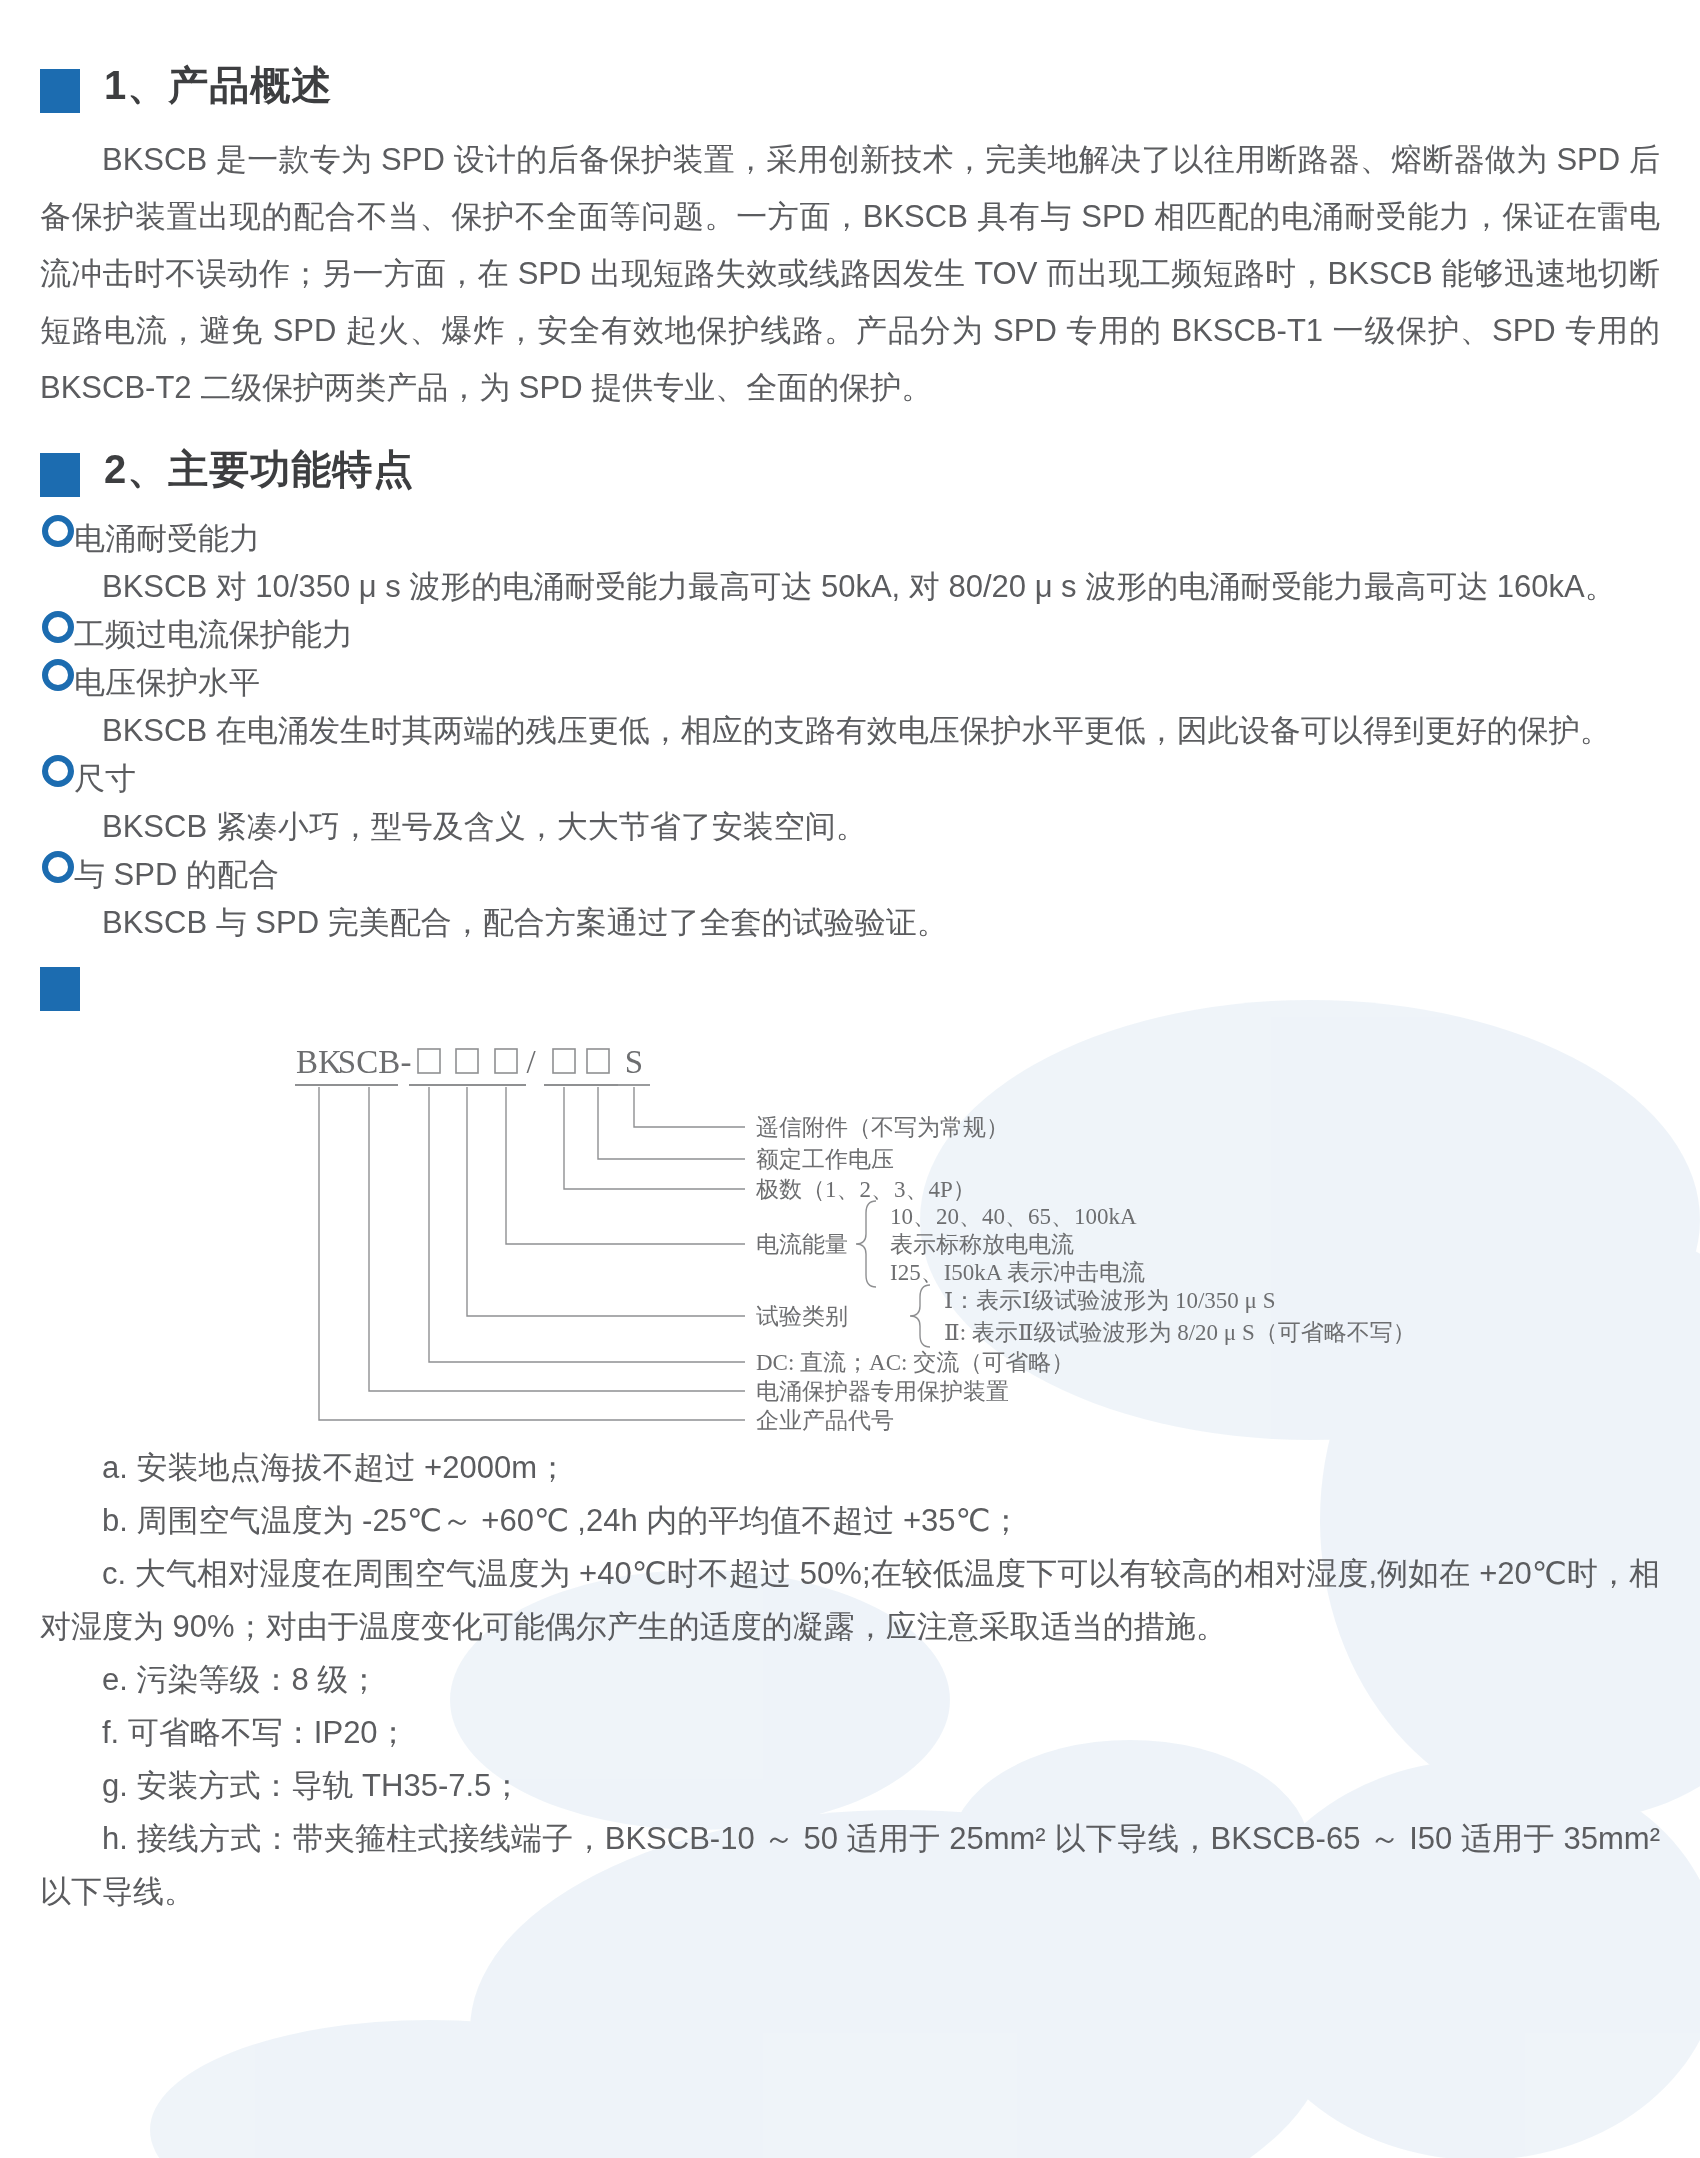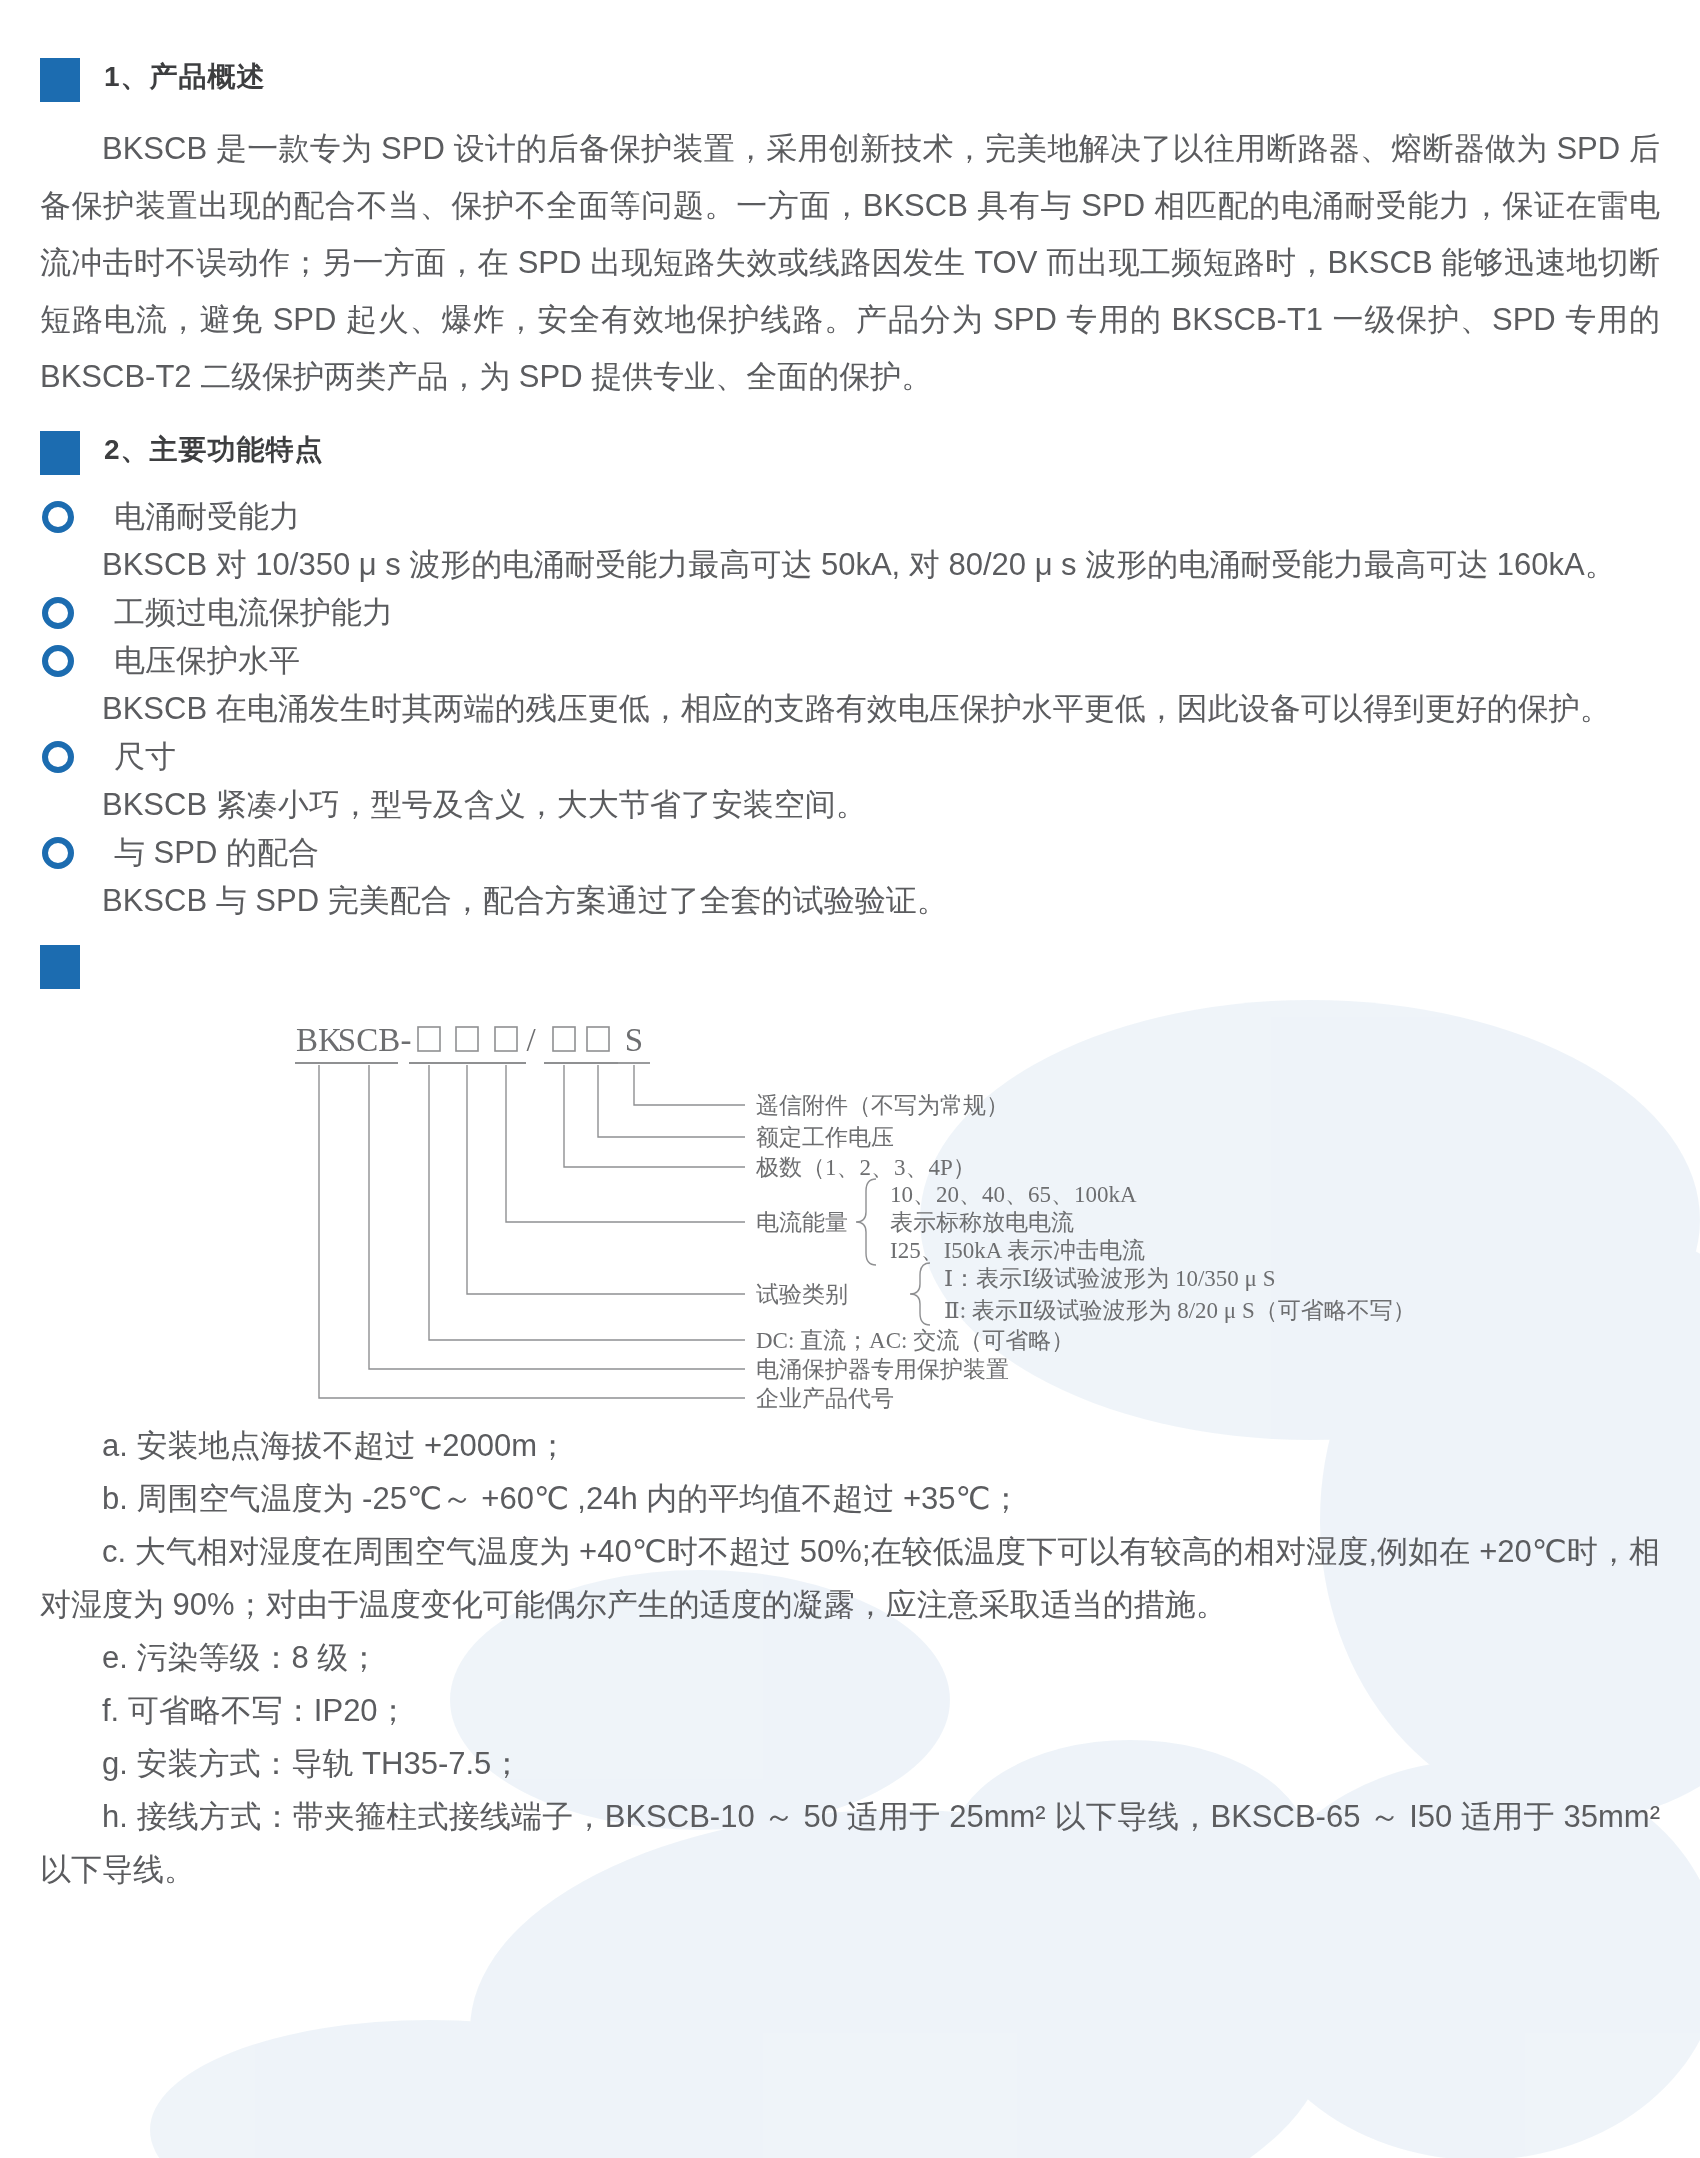--- a/index.html
+++ b/index.html
@@ -10,30 +10,30 @@
     --wm:#e9f0f7;
   }
   html,body{margin:0;padding:0}
   body{
     width:1700px;height:2158px;position:relative;background:#fff;
     font-family:"Liberation Sans","DejaVu Sans",sans-serif;overflow:hidden;
   }
   .watermark{position:absolute;left:0;top:0;z-index:0}
   .content{position:relative;z-index:1;padding:58px 40px 0 40px}
   .sec-head{
-    display:flex;align-items:flex-start;gap:24px;margin:0 0 18px 0;
-    font-size:28px;font-weight:bold;color:var(--heading);letter-spacing:1px;
+    display:flex;align-items:flex-end;gap:24px;margin:0 0 18px 0;
+    font-size:40px;font-weight:bold;color:var(--heading);letter-spacing:1px;
   }
   .sq{width:40px;height:44px;background:var(--accent);flex:0 0 auto}
   .para{
     margin:0 0 26px 0;font-size:31px;line-height:57px;color:var(--body);
     text-indent:2em;text-align:justify;
   }
   .features{margin-bottom:20px}
-  .feat-row{display:flex;align-items:center;gap:40px;line-height:48px;font-size:31px;color:var(--body)}
+  .feat-row{display:flex;align-items:flex-start;line-height:48px;font-size:31px;color:var(--body)}
   .ring{width:20px;height:20px;border:6px solid var(--accent);border-radius:50%;flex:0 0 auto;margin-left:2px}
   .feat-desc{margin:0;font-size:31px;line-height:48px;color:var(--body);text-indent:2em;text-align:justify}
   .diagram-wrap{margin:0 0 6px -40px}
   .env p{margin:0;font-size:31px;line-height:53px;color:var(--body);text-indent:2em;text-align:justify}
 </style>
 </head>
 <body>
 
 <svg class="watermark" width="1700" height="2158" viewBox="0 0 1700 2158" aria-hidden="true">
   <g fill="var(--wm)" opacity="0.75">

